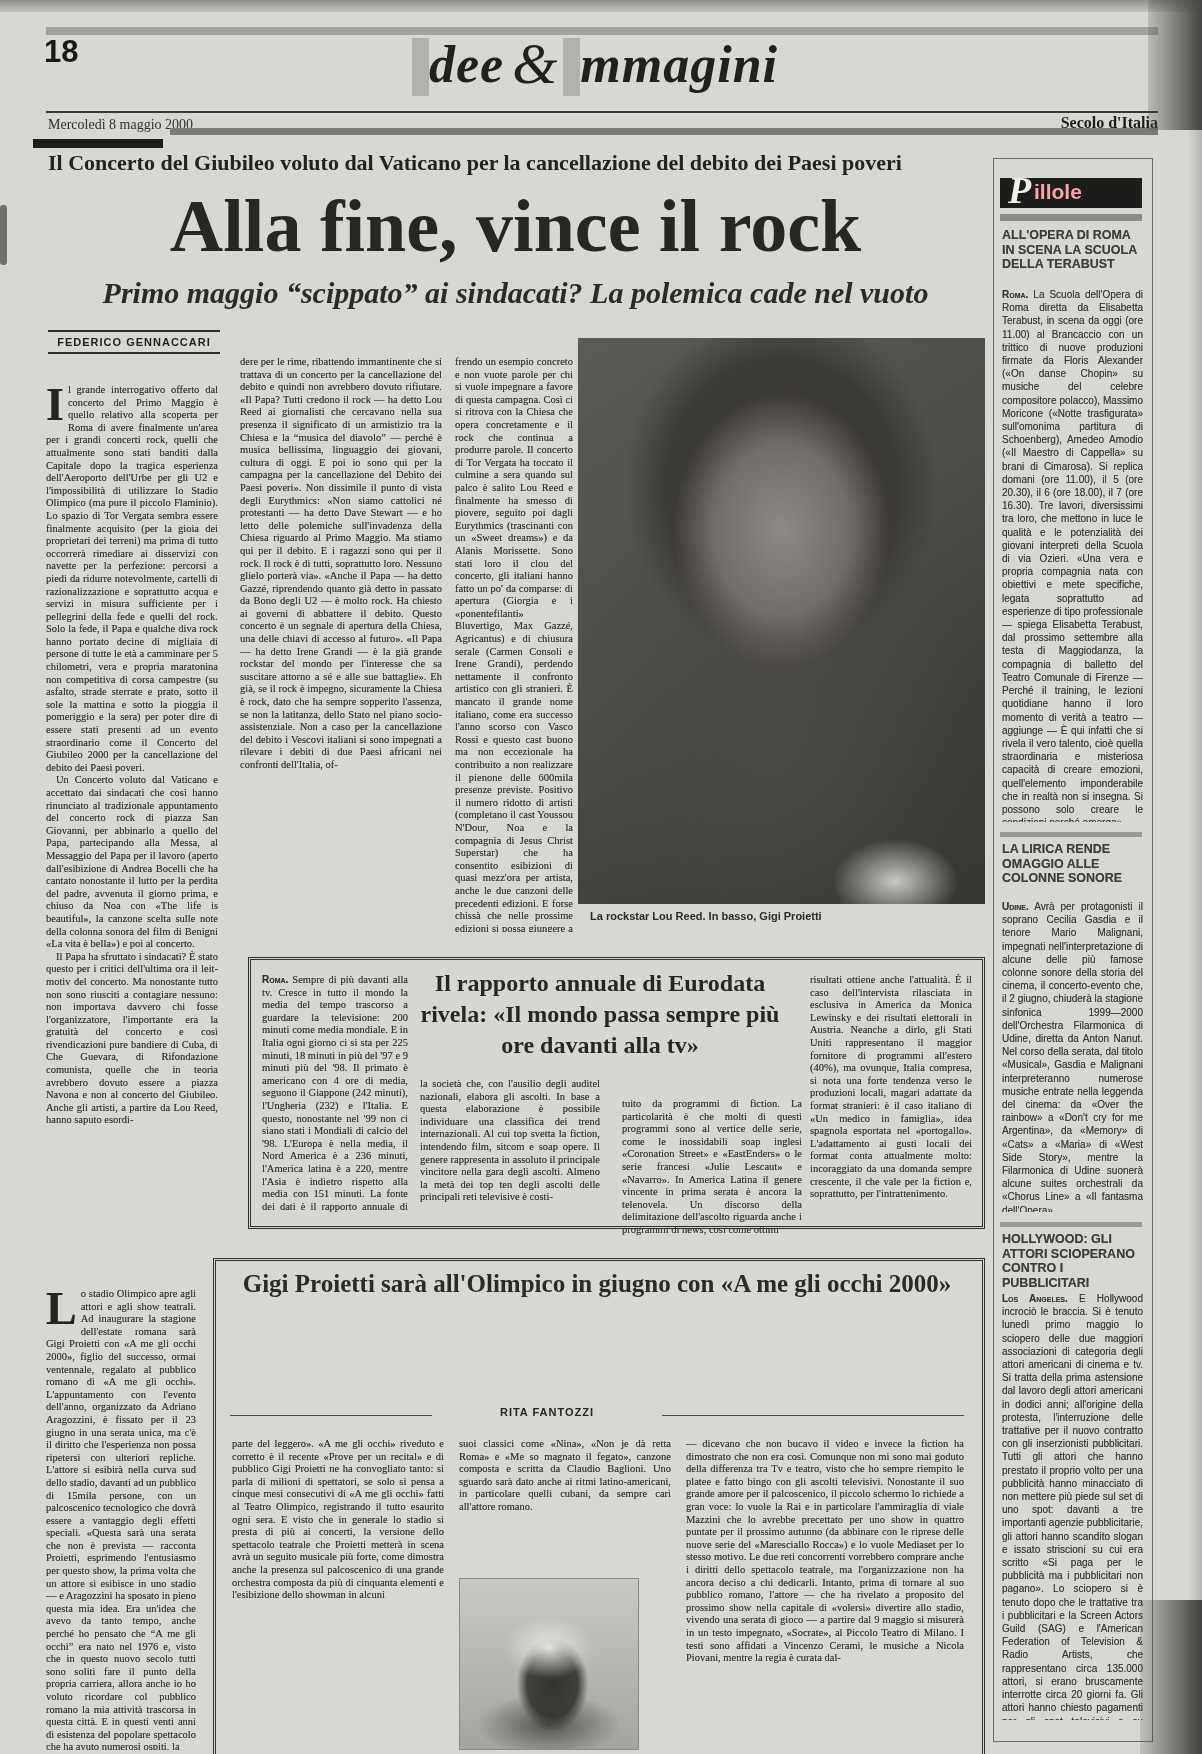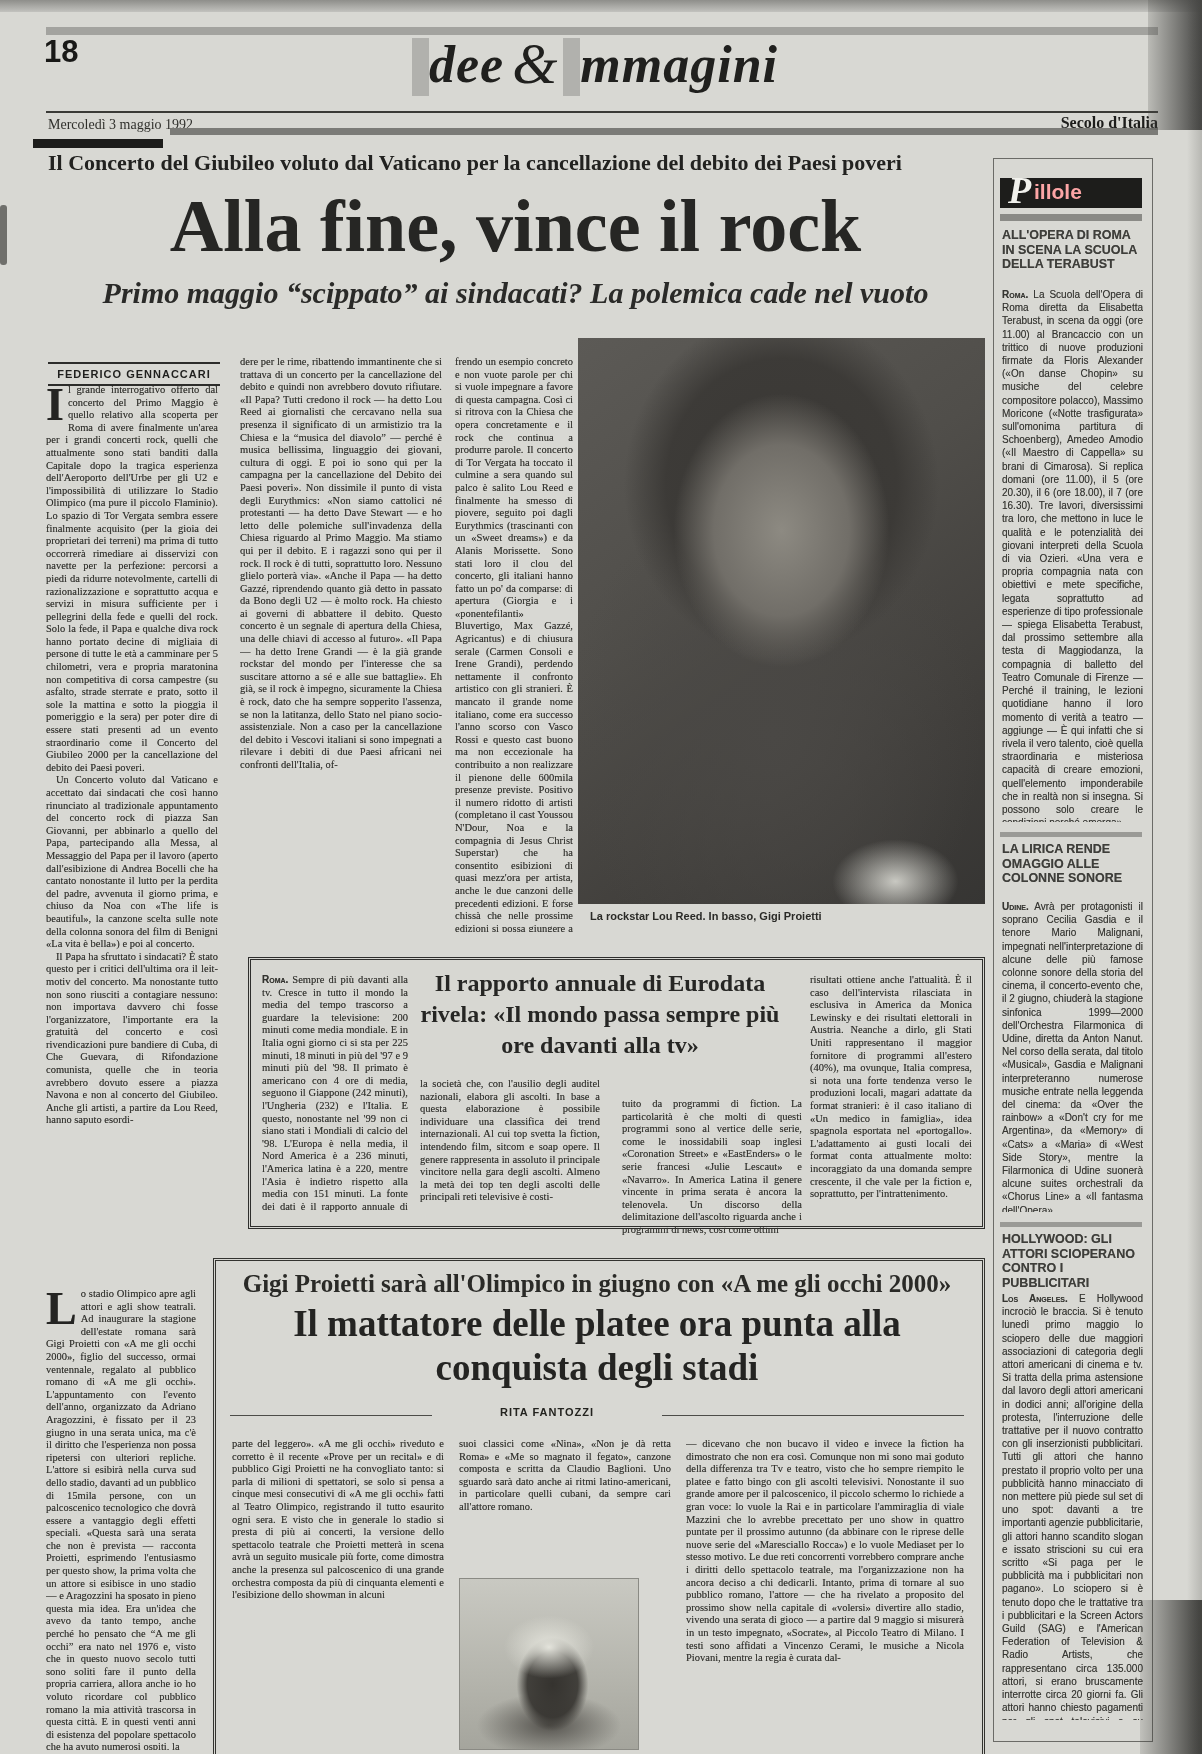--- a/index.html
+++ b/index.html
@@ -23,21 +23,21 @@
   .rule-1{left:46px;top:111px;width:1112px;height:2px;background:#3a3a36;}
   .date{left:48px;top:117px;font-size:14px;color:#30302c;}
   .paper-name{left:900px;top:114px;width:258px;text-align:right;font-weight:bold;font-size:16px;color:#1d1d1b;}
   .bar-bottom{left:170px;top:128px;width:988px;height:7px;background:#7b7b77;}
   
   .kick-block{left:33px;top:139px;width:130px;height:9px;background:#1c1c1a;}
   .kicker{left:48px;top:150px;width:940px;font-weight:bold;font-size:22px;color:#222220;}
   .headline{left:46px;top:186px;width:939px;text-align:center;font-weight:bold;font-size:74px;line-height:80px;color:#262624;}
   .subhead{left:46px;top:276px;width:939px;text-align:center;font-style:italic;font-weight:600;font-size:30px;color:#2a2a28;}
   .byline-box{left:48px;top:330px;width:172px;border-top:2px solid #2c2c2a;border-bottom:2px solid #2c2c2a;
-      padding:4px 0;text-align:center;font-family:"Liberation Sans",sans-serif;font-weight:bold;font-size:11px;letter-spacing:1px;color:#1f1f1d;margin-top:32px;}
+      padding:4px 0;text-align:center;font-family:"Liberation Sans",sans-serif;font-weight:bold;font-size:11px;letter-spacing:1px;color:#1f1f1d;}
   .bodytxt{font-size:10.5px;line-height:12.6px;text-align:justify;color:#33332f;text-shadow:0 0 .5px rgba(50,50,46,.55);}
   .col1{left:46px;top:384px;width:172px;height:842px;}
   .col2{left:240px;top:356px;width:202px;height:576px;}
   .col3{left:455px;top:356px;width:118px;height:576px;}
   .para{text-indent:10px;}
   .dropcap{float:left;font-size:46px;line-height:38px;font-weight:bold;padding:2px 4px 0 0;color:#242422;text-indent:0;}
   .p1{text-indent:0;}
   
   .photo-lr{left:578px;top:338px;width:407px;height:566px;
      background:
@@ -96,21 +96,21 @@
   <div class="abs pagenum">18</div>
   <div class="abs bar-top"></div>
   <div class="abs masthead">
     <span class="ibar"></span>
       <span class="mast-txt">dee</span>
       <span class="mast-amp">&amp;</span>
       <span class="ibar"></span>
       <span class="mast-txt">mmagini</span>
   </div>
   <div class="abs rule-1"></div>
-  <div class="abs date">Mercoledì 3 maggio 1992</div>
+  <div class="abs date">Mercoledì 8 maggio 2000</div>
   <div class="abs paper-name">Secolo d'Italia</div>
   <div class="abs bar-bottom"></div>
 
   <div class="abs kick-block"></div>
   <div class="abs kicker">Il Concerto del Giubileo voluto dal Vaticano per la cancellazione del debito dei Paesi poveri</div>
   <div class="abs headline">Alla fine, vince il rock</div>
   <div class="abs subhead">Primo maggio “scippato” ai sindacati? La polemica cade nel vuoto</div>
   <div class="abs byline-box">FEDERICO GENNACCARI</div>
 
   <div class="abs bodytxt col1">
@@ -129,21 +129,20 @@
     <span class="lead">Roma.</span>
     <span>Sempre di più davanti alla tv. Cresce in tutto il mondo la media del tempo trascorso a guardare la televisione: 200 minuti come media mondiale. E in Italia ogni giorno ci si sta per 225 minuti, 18 minuti in più del '97 e 9 minuti più del '98. Il primato è americano con 4 ore di media, seguono il Giappone (242 minuti), l'Ungheria (232) e l'Italia. E questo, nonostante nel '99 non ci siano stati i Mondiali di calcio del '98. L'Europa è nella media, il Nord America è a 236 minuti, l'America latina è a 220, mentre l'Asia è indietro rispetto alla media con 151 minuti. La fonte dei dati è il rapporto annuale di Eurodata,</span>
   </div>
   <div class="abs e-head">Il rapporto annuale di Eurodata rivela: «Il mondo passa sempre più ore davanti alla tv»</div>
   <div class="abs bodytxt e-col2">la società che, con l'ausilio degli auditel nazionali, elabora gli ascolti. In base a questa elaborazione è possibile individuare una classifica dei trend internazionali. Al cui top svetta la fiction, intendendo film, sitcom e soap opere. Il genere rappresenta in assoluto il principale vincitore nella gara degli ascolti. Almeno la metà dei top ten degli ascolti delle principali reti televisive è costi-</div>
   <div class="abs bodytxt e-col3">tuito da programmi di fiction. La particolarità è che molti di questi programmi sono al vertice delle serie, come le inossidabili soap inglesi «Coronation Street» e «EastEnders» o le serie francesi «Julie Lescaut» e «Navarro». In America Latina il genere vincente in prima serata è ancora la telenovela. Un discorso della delimitazione dell'ascolto riguarda anche i programmi di news, così come ottimi</div>
   <div class="abs bodytxt e-col4">risultati ottiene anche l'attualità. È il caso dell'intervista rilasciata in esclusiva in America da Monica Lewinsky e dei risultati elettorali in Austria. Neanche a dirlo, gli Stati Uniti rappresentano il maggior fornitore di programmi all'estero (40%), ma ovunque, Italia compresa, si nota una forte tendenza verso le produzioni locali, magari adattate da format stranieri: è il caso italiano di «Un medico in famiglia», idea spagnola esportata nel «portogallo». L'adattamento ai gusti locali dei format conta attualmente molto: incoraggiato da una domanda sempre crescente, il che vale per la fiction e, soprattutto, per l'intrattenimento.</div>
 
   <div class="abs pbox"></div>
   <div class="abs p-kicker">Gigi Proietti sarà all'Olimpico in giugno con «A me gli occhi 2000»</div>
-  <div class="abs p-head">Il mattatore delle platee ora punta alla conquista degli stadi</div>
   <div class="abs p-bylinerule"></div>
   <div class="abs p-byline">RITA FANTOZZI</div>
 
   <div class="abs bodytxt p-col0">
     <span class="dropcap">L</span><span>o stadio Olimpico apre agli attori e agli show teatrali. Ad inaugurare la stagione dell'estate romana sarà Gigi Proietti con «A me gli occhi 2000», figlio del successo, ormai ventennale, regalato al pubblico romano di «A me gli occhi». L'appuntamento con l'evento dell'anno, organizzato da Adriano Aragozzini, è fissato per il 23 giugno in una serata unica, ma c'è il diritto che l'esperienza non possa ripetersi con ulteriori repliche. L'attore si esibirà nella curva sud dello stadio, davanti ad un pubblico di 15mila persone, con un palcoscenico tecnologico che dovrà essere a vantaggio degli effetti speciali. «Questa sarà una serata che non è prevista — racconta Proietti, esprimendo l'entusiasmo per questo show, la prima volta che un attore si esibisce in uno stadio — e Aragozzini ha sposato in pieno questa mia idea. Era un'idea che avevo da tanto tempo, anche perché ho pensato che “A me gli occhi” era nato nel 1976 e, visto che in questo nuovo secolo tutti sono soliti fare il punto della propria carriera, allora anche io ho voluto ricordare col pubblico romano la mia attività trascorsa in questa città. E in questi venti anni di esistenza del popolare spettacolo che ha avuto numerosi ospiti, la</span>
   </div>
   <div class="abs bodytxt p-col1">parte del leggero». «A me gli occhi» riveduto e corretto è il recente «Prove per un recital» e di pubblico Gigi Proietti ne ha convogliato tanto: si parla di milioni di spettatori, se solo si pensa a cinque mesi consecutivi di «A me gli occhi» fatti al Teatro Olimpico, registrando il tutto esaurito ogni sera. E visto che in generale lo stadio si presta di più ai concerti, la versione dello spettacolo teatrale che Proietti metterà in scena avrà un seguito musicale più forte, come dimostra anche la presenza sul palcoscenico di una grande orchestra composta da più di cinquanta elementi e l'esibizione dello showman in alcuni</div>
   <div class="abs bodytxt p-col2">suoi classici come «Nina», «Non je dà retta Roma» e «Me so magnato il fegato», canzone composta e scritta da Claudio Baglioni. Uno sguardo sarà dato anche ai ritmi latino-americani, in particolare quelli cubani, da sempre cari all'attore romano.</div>
   <div class="abs bodytxt p-col3">— dicevano che non bucavo il video e invece la fiction ha dimostrato che non era così. Comunque non mi sono mai goduto della differenza tra Tv e teatro, visto che ho sempre riempito le platee e fatto bingo con gli ascolti televisivi. Nonostante il suo grande amore per il palcoscenico, il piccolo schermo lo richiede a gran voce: lo vuole la Rai e in particolare l'ammiraglia di viale Mazzini che lo avrebbe precettato per uno show in quattro puntate per il prossimo autunno (da abbinare con le riprese delle nuove serie del «Maresciallo Rocca») e lo vuole Mediaset per lo stesso motivo. Le due reti concorrenti vorrebbero comprare anche i diritti dello spettacolo teatrale, ma l'organizzazione non ha ancora deciso a chi dedicarli. Intanto, prima di tornare al suo pubblico romano, l'attore — che ha rivelato a proposito del prossimo show nella capitale di «volersi» divertire allo stadio, vivendo una serata di gioco — a partire dal 9 maggio si misurerà in un testo impegnato, «Socrate», al Piccolo Teatro di Milano. I testi sono affidati a Vincenzo Cerami, le musiche a Nicola Piovani, mentre la regia è curata dal-</div>
   <div class="abs photo-gp"></div>

